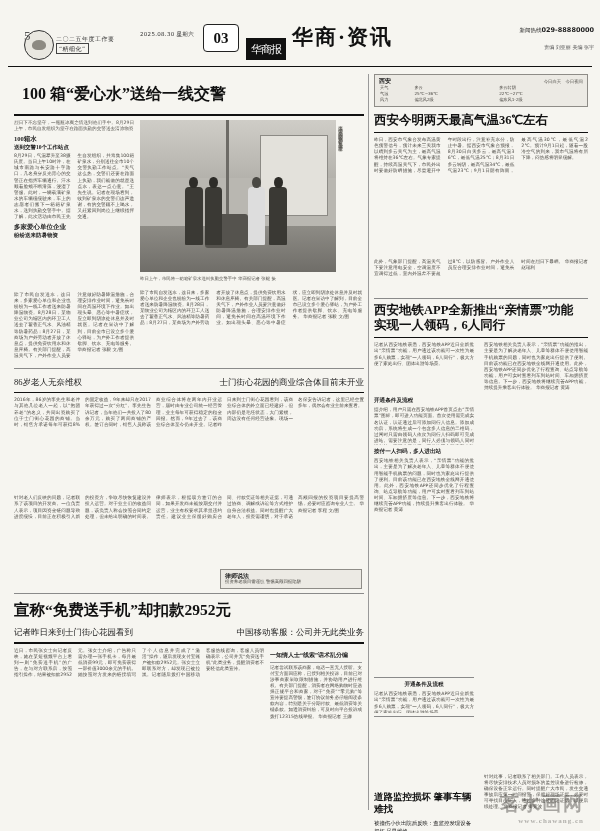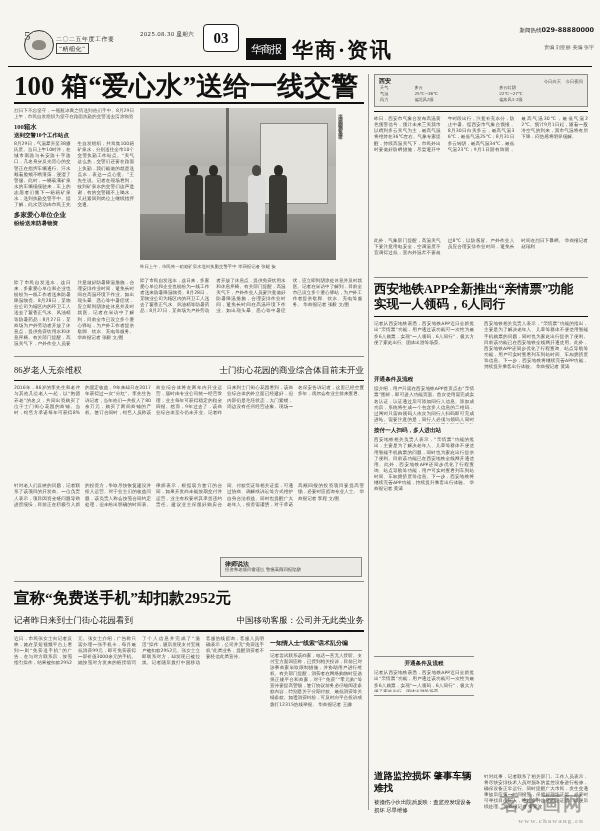--- a/index.html
+++ b/index.html
@@ -45,21 +45,21 @@
   }
   .mast-logo{
     position:absolute;left:246px;top:4px;
     width:40px;height:22px;background:#111;color:#fff;
     font-size:11px;letter-spacing:-1px;
     display:flex;align-items:center;justify-content:center;
     font-family:"Liberation Serif",serif;
     margin-top:12px;
   }
   .mast-title{
-    position:absolute;left:292px;top:14px;
+    position:absolute;left:292px;top:1px;
     font-size:21px;font-weight:bold;color:#111;
     letter-spacing:2px;
     font-family:"Liberation Serif",serif;
   }
   .mast-hotline{
     position:absolute;right:6px;top:4px;text-align:right;
     font-size:5.5px;color:#222;line-height:8px;
   }
   .mast-hotline b{font-size:6.5px;}
   .mast-editors{
@@ -97,21 +97,21 @@
 
   
   .col{position:absolute;}
   .left{left:14px;top:74px;width:350px;}
   .right{left:374px;top:74px;width:214px;}
   .vdivide{
     position:absolute;left:368px;top:74px;width:1px;height:736px;background:#999;
   }
 
   h1.headline{
-    margin:0;font-size:27px;font-weight:bold;color:#111;
+    margin:8px;font-size:16px;font-weight:bold;color:#111;
     font-family:"Liberation Serif",serif;
     letter-spacing:0px;line-height:24px;
   }
   h2.headline{
     margin:0;font-size:15.5px;font-weight:bold;color:#111;
     font-family:"Liberation Serif",serif;line-height:19px;
   }
   .subhead{
     font-size:8.5px;color:#222;margin-top:4px;line-height:12px;
     font-family:"Liberation Serif",serif;
@@ -296,20 +296,21 @@
         </tr>
         <tr>
           <td>风力</td>
           <td>偏北风2级</td>
           <td>偏东风1-2级</td>
         </tr>
       </tbody>
         </table>
     </div>
 
+    <h2 class="headline" style="font-size:12.5px;line-height:15px;margin-top:6px;">西安今明两天最高气温36℃左右</h2>
     <div class="rule-black" style="height:1.2px;"></div>
     <div class="txt c3" style="height:120px;overflow:hidden;">昨日，西安市气象台发布高温黄色预警信号，预计未来三天我市以晴到多云天气为主，最高气温将维持在36℃左右。气象专家提醒，持续高温天气下，市民外出时要做好防晒措施，尽量避开中午时段出行，注意补充水分，防止中暑。据西安市气象台预报，8月30日白天多云，最高气温36℃，最低气温25℃；8月31日多云转阴，最高气温34℃，最低气温23℃；9月1日阴有阵雨，最高气温30℃，最低气温22℃。预计9月1日起，随着一股冷空气的到来，我市气温将有所下降，闷热感将明显缓解。</div>
     <div class="txt c3" style="height:36px;overflow:hidden;margin-top:2px;">此外，气象部门提醒，高温天气下要注意用电安全，空调温度不宜调得过低，室内外温差不要超过8℃，以防感冒。户外作业人员应合理安排作业时间，避免长时间在烈日下暴晒。  华商报记者 赵瑞利</div>
 
     <div class="rule-grey"></div>
 
     <h2 class="headline" style="font-size:12.5px;line-height:15px;margin-top:4px;">西安地铁APP全新推出“亲情票”功能  实现一人领码，6人同行</h2>
     <div class="rule-black" style="height:1.2px;"></div>
     <div style="position:relative;">
       <div style="width:100px;float:left;">

